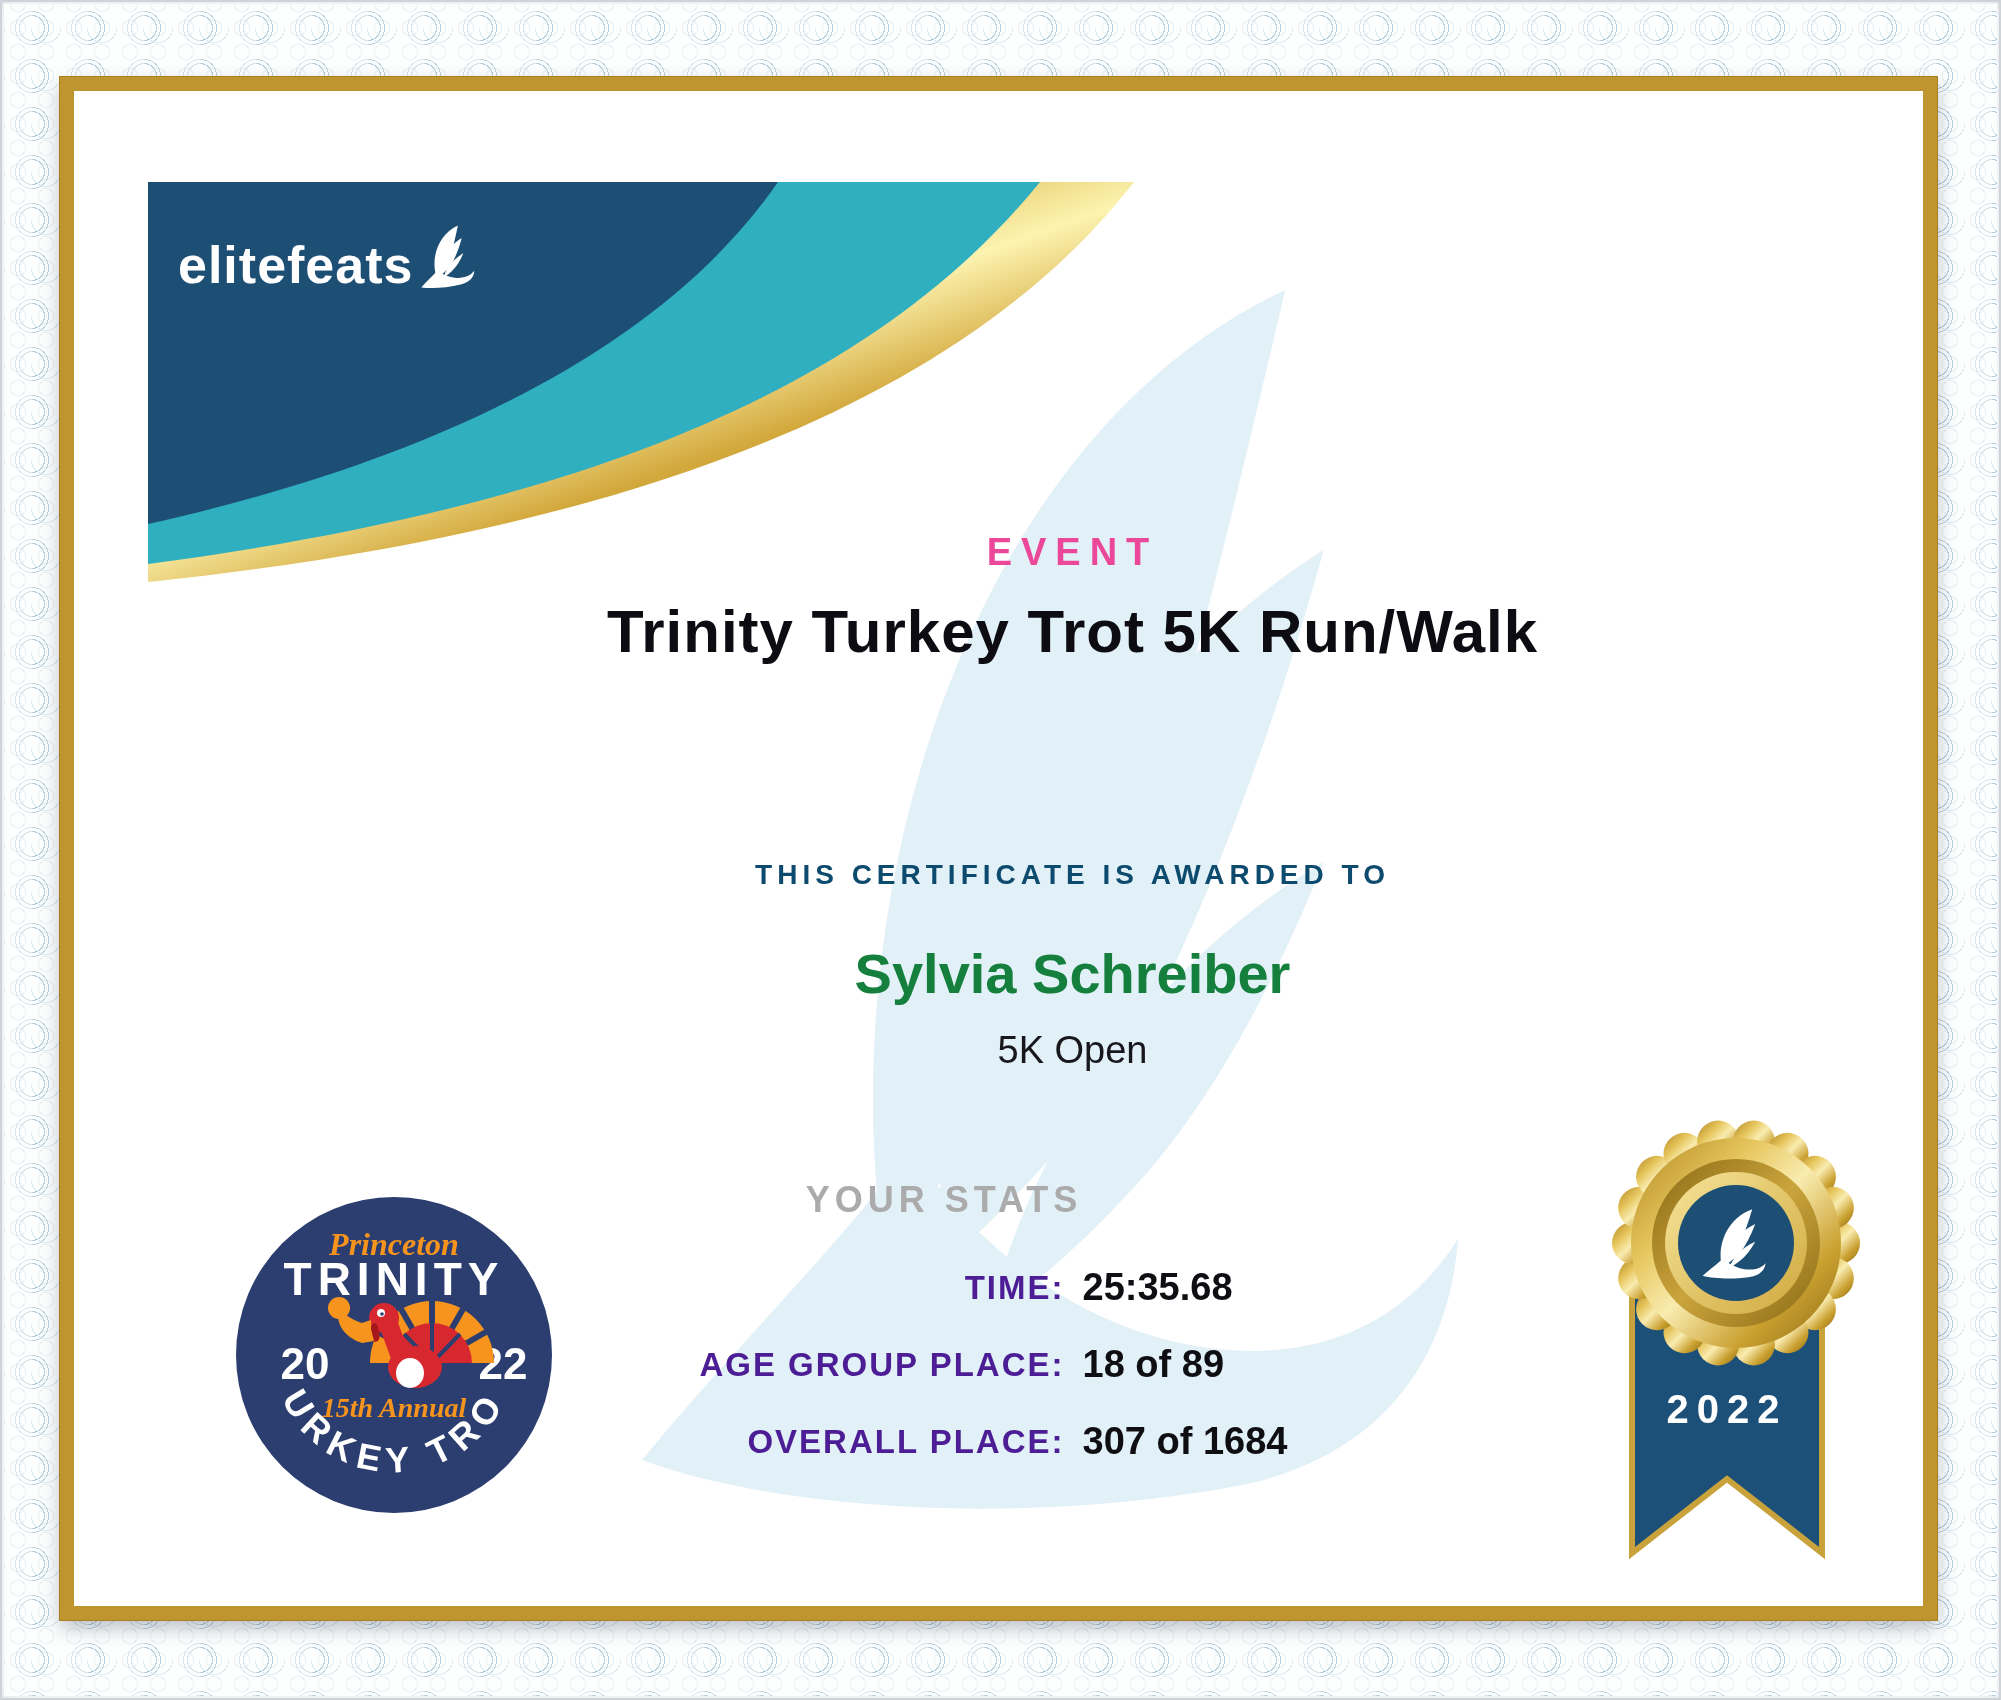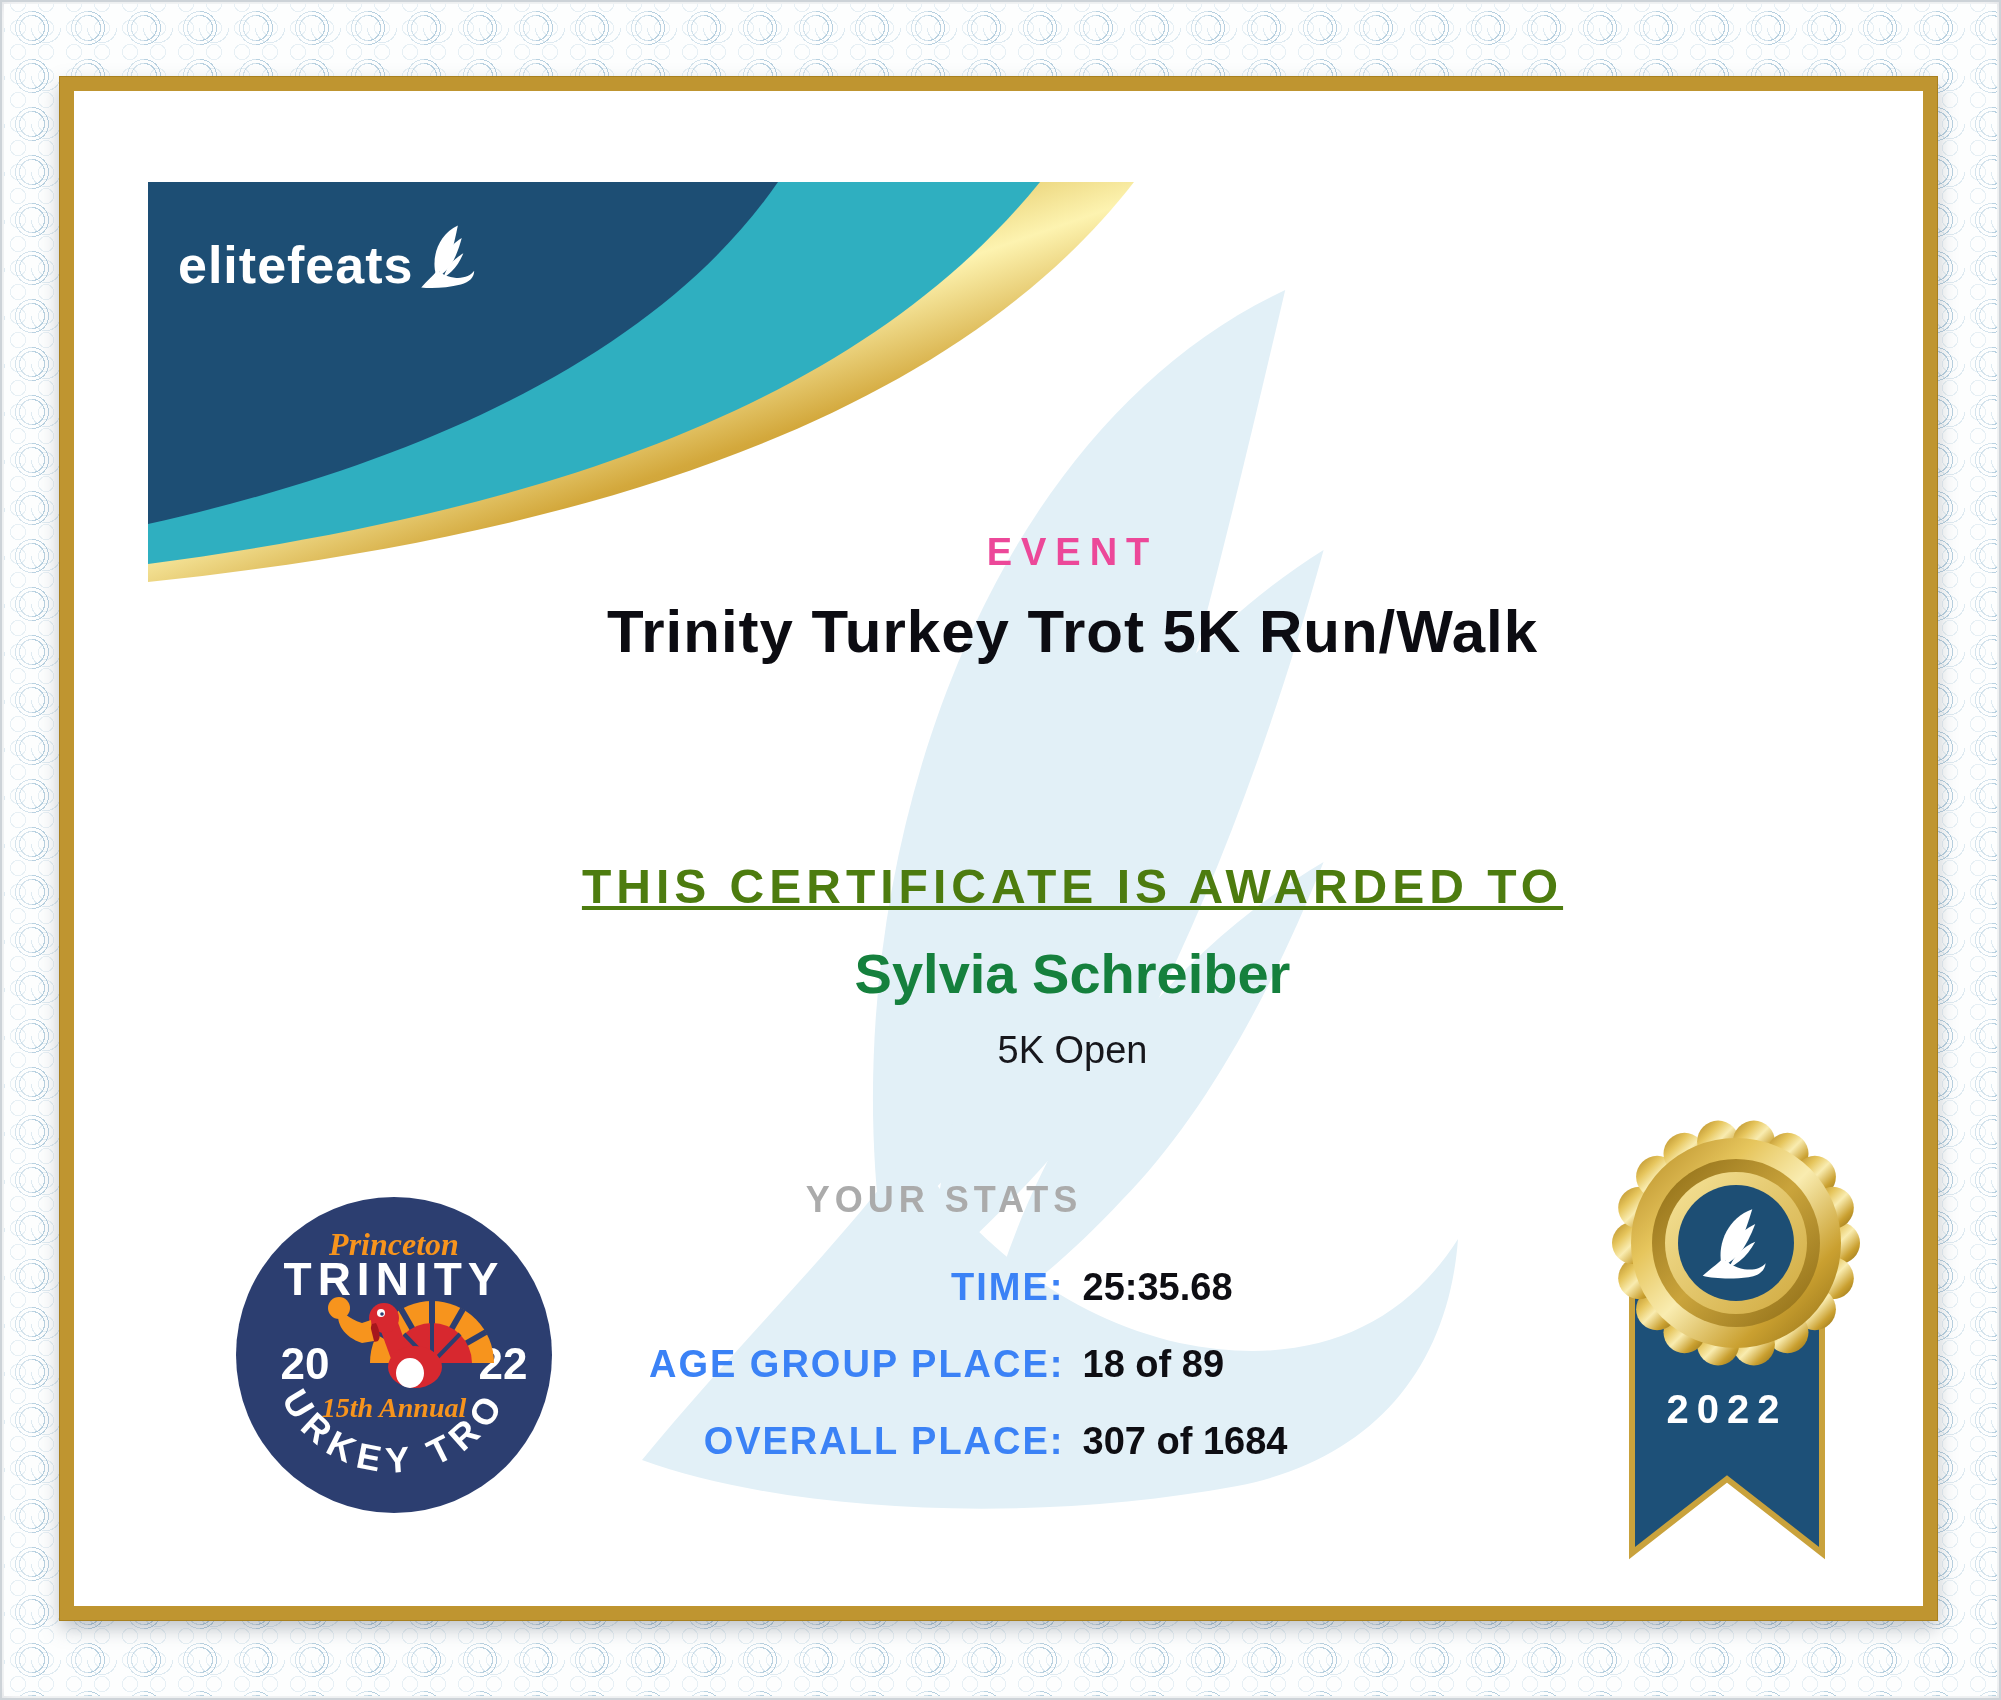--- a/index.html
+++ b/index.html
@@ -26,29 +26,29 @@
   }
   .watermark{position:absolute;left:520px;top:160px;width:960px;height:1300px;color:#e2f0f7;}
   .swoosh{position:absolute;left:74px;top:91px;width:1000px;height:480px;}
   .logo{position:absolute;left:104px;top:148px;display:flex;align-items:flex-start;}
   .logo-text{color:#fff;font-size:52px;font-weight:700;letter-spacing:1px;line-height:1;}
   .logo-icon{width:64px;height:64px;color:#fff;margin:-14px 0 0 2px;transform:rotate(-6deg);}
   
   .cline{position:absolute;left:74px;width:1849px;text-align:center;white-space:nowrap;}
   .event-label{top:440px;font-size:38px;font-weight:700;letter-spacing:9px;color:#ec4899;}
   .event-title{top:506px;font-size:60px;font-weight:700;letter-spacing:1px;color:#0c0c12;}
-  .awarded-label{top:768px;font-size:48px;font-weight:700;letter-spacing:5px;color:#4d7c0f;text-decoration:underline;}
+  .awarded-label{top:768px;font-size:28px;font-weight:700;letter-spacing:5px;color:#0c4a6e;}
   .recipient{top:850px;font-size:56px;font-weight:700;color:#15803d;}
   .division{top:938px;font-size:38px;font-weight:400;color:#17171c;}
   .your-stats{top:1088px;width:1592px;font-size:36px;font-weight:700;letter-spacing:5px;color:#ababab;}
   
   .stats{position:absolute;left:74px;top:1158px;width:1849px;}
   .stat-row{display:flex;height:77px;align-items:center;}
   .stat-label{flex:0 0 50%;text-align:right;padding-right:8px;box-sizing:border-box;
-    font-size:38px;color:#3b82f6;font-weight:600;letter-spacing:2px;}
+    font-size:33px;color:#4c1d95;font-weight:600;letter-spacing:2px;}
   .stat-value{flex:1;text-align:left;padding-left:10px;font-size:38px;font-weight:700;color:#0e0e13;}
   
   .badge-svg{position:absolute;left:158px;top:1100px;width:324px;height:332px;}
   .award-svg{position:absolute;left:1520px;top:1000px;width:300px;height:480px;}
   .medal-caption{position:absolute;left:1500px;top:1478px;width:300px;text-align:center;
     color:#37a2b4;font-weight:700;font-size:30px;line-height:1.1;letter-spacing:2px;}
   .serif-script{font-family:"Liberation Serif",serif;font-style:italic;font-weight:700;}
 </style>
 </head>
 <body>

